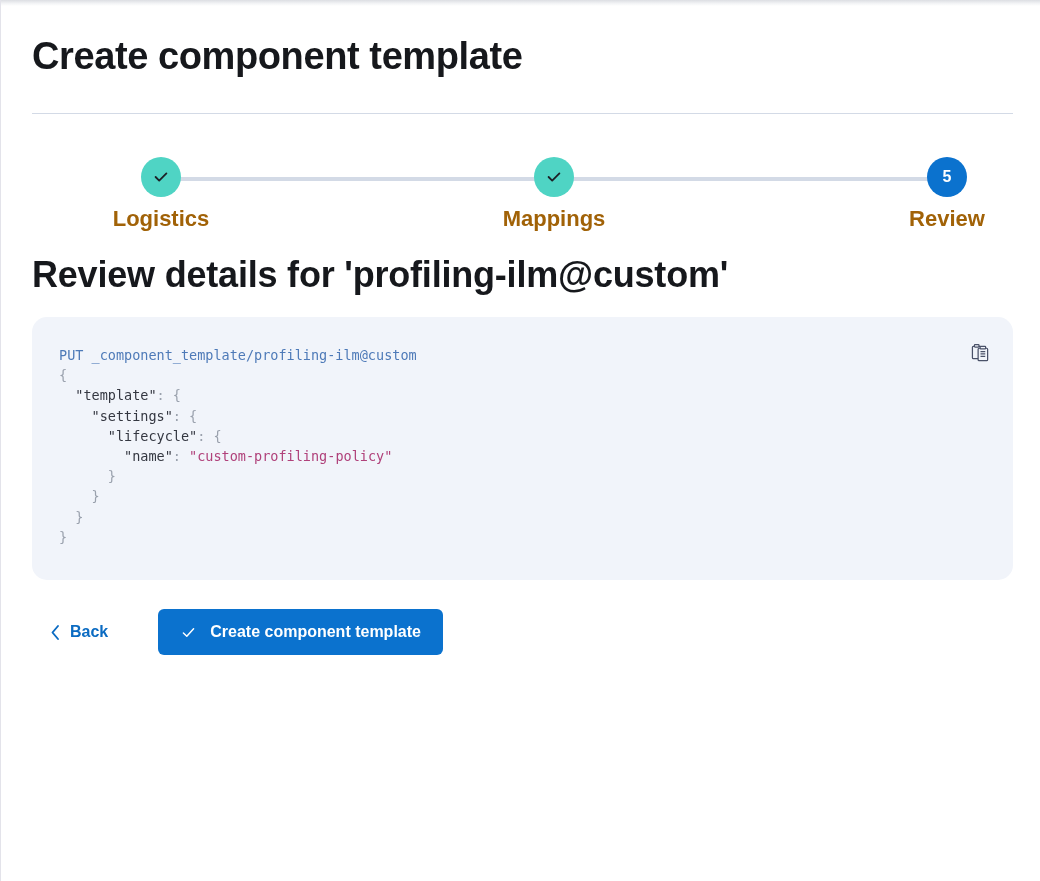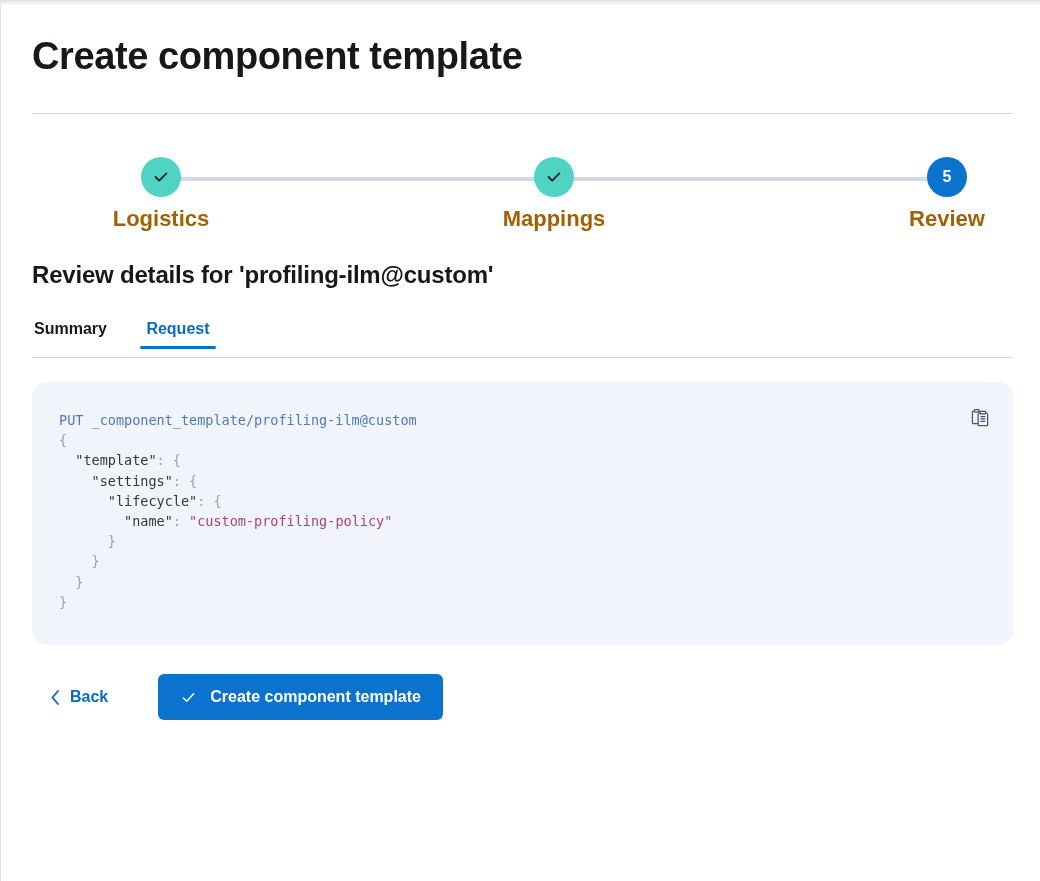--- a/index.html
+++ b/index.html
@@ -106,21 +106,21 @@
     font-size: 22px;
     font-weight: 700;
     color: #a16207;
     white-space: nowrap;
   }
 
   
   .review-heading {
     margin: 0;
     padding-top: 16px;
-    font-size: 24px;
+    font-size: 36px;
     line-height: 36px;
     font-weight: 700;
     letter-spacing: -0.2px;
     color: #16181c;
   }
 
   
   .tabs {
     position: relative;
     margin-top: 27px;
@@ -272,25 +272,20 @@
     <div class="step" style="left:915px;">
       <div class="step-circle current">
         <span class="step-num">5</span>
       </div>
       <div class="step-label">Review</div>
     </div>
   </div>
 
   <h2 class="review-heading">Review details for 'profiling-ilm@custom'</h2>
 
-  <div class="tabs">
-    <div class="tab">Summary</div>
-    <div class="tab active">Request</div>
-    <div class="tabs-rule"></div>
-  </div>
 
 
   <div class="code-panel">
     <pre class="code-pre"><span class="tok-method">PUT</span> <span class="tok-path">_component_template/profiling-ilm@custom</span>
 <span class="tok-punct">{</span>
   <span class="tok-key">"template"</span><span class="tok-punct">: {</span>
     <span class="tok-key">"settings"</span><span class="tok-punct">: {</span>
       <span class="tok-key">"lifecycle"</span><span class="tok-punct">: {</span>
         <span class="tok-key">"name"</span><span class="tok-punct">: </span><span class="tok-str">"custom-profiling-policy"</span>
       <span class="tok-punct">}</span>

